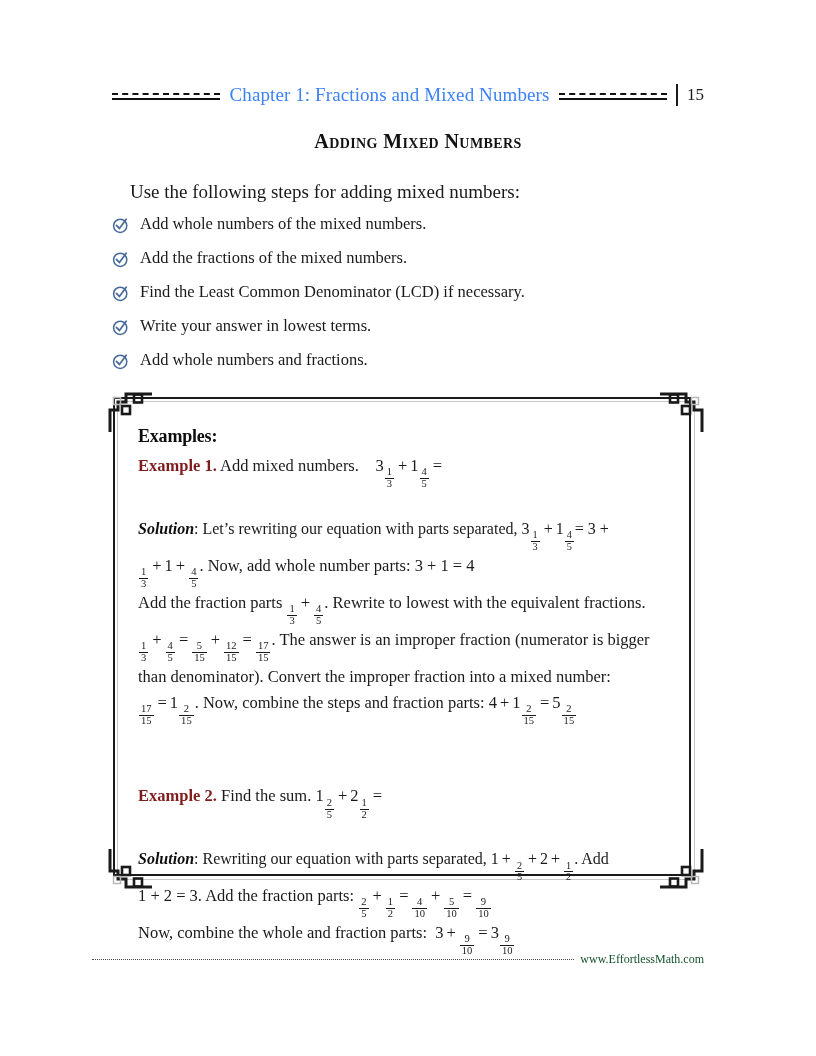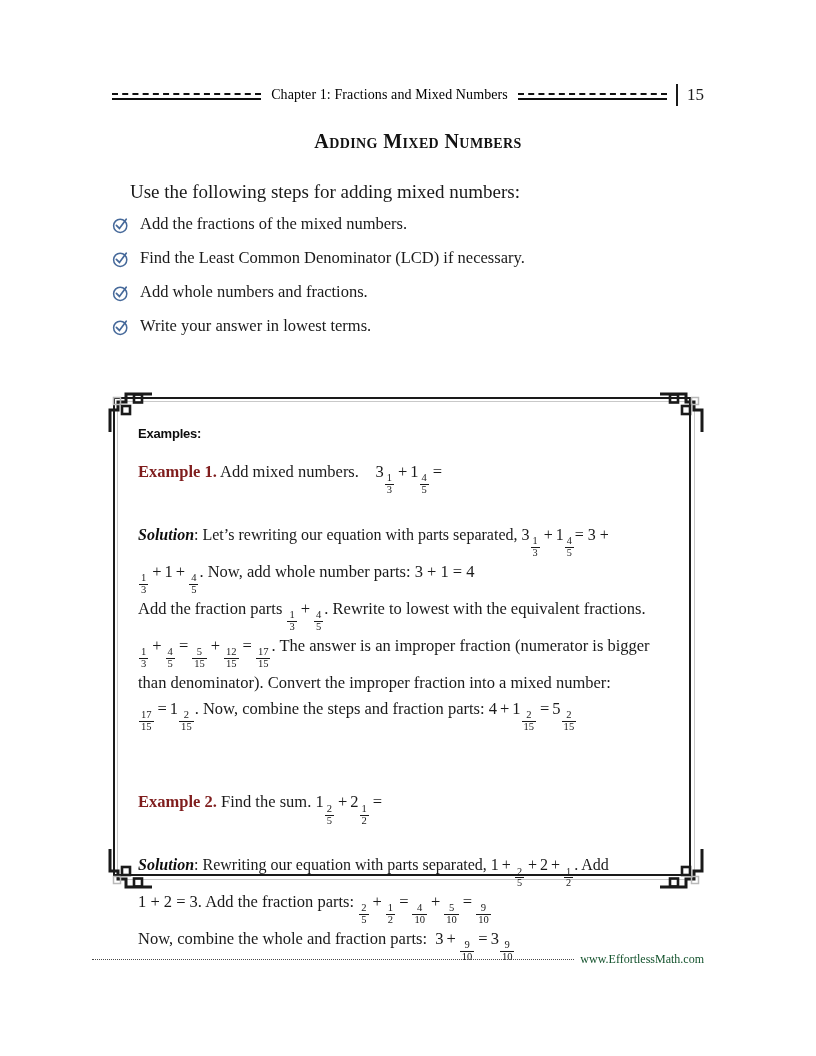--- a/index.html
+++ b/index.html
@@ -46,24 +46,24 @@
     width: 100%;
   }
   .rule-solid {
     height: 0;
     border-top: 2.5px solid #111;
     width: 100%;
   }
   .header-title {
     flex: 0 0 auto;
     padding: 0 10px;
-    font-size: 14px;
+    font-size: 19px;
     letter-spacing: 0.1px;
     white-space: nowrap;
-    color: #000000;
+    color: #3b82f6;
   }
   .header-pagewrap {
     flex: 0 0 auto;
     display: flex;
     align-items: center;
     padding-left: 9px;
   }
   .page-sep {
     display: inline-block;
     width: 2px;
@@ -159,25 +159,25 @@
 
   .box-content {
     position: absolute;
     left: 30px;
     top: 34px;
     width: 540px;
     height: 430px;
   }
 
   .examples-heading {
-    font-family: Liberation Sans, sans-serif;
+    font-family: Liberation Serif, serif;
     font-weight: bold;
-    font-size: 13px;
+    font-size: 18px;
     color: #0d0d0d;
-    margin-bottom: 18px;
+    margin-bottom: 6px;
     letter-spacing: -0.2px;
   }
 
   .ex-block { margin-bottom: 4px; }
   .ex-title {
     font-size: 16.5px;
     line-height: 26px;
     color: #1a1a1a;
   }
   .ex-label {
@@ -259,20 +259,29 @@
       <span class="page-sep"></span>
       <span class="page-num">15</span>
     </div>
   </div>
 
   <div class="section-title">Adding Mixed Numbers</div>
 
   <div class="intro">Use the following steps for adding mixed numbers:</div>
 
   <ul class="bullets">
+    <li class="bullet">
+      <span class="check-icon">
+        <svg viewBox="0 0 17 17" width="17" height="17">
+          <circle cx="8.2" cy="8.8" r="6.6" fill="none" stroke="#46699a" stroke-width="1.5"></circle>
+          <path d="M4.4 8.4 L7.4 11.4 L14.2 2.2" fill="none" stroke="#46699a" stroke-width="1.7" stroke-linecap="round"></path>
+        </svg>
+      </span>
+      <span class="bullet-text">Add whole numbers of the mixed numbers.</span>
+    </li>
     <li class="bullet">
       <span class="check-icon">
         <svg viewBox="0 0 17 17" width="17" height="17">
           <circle cx="8.2" cy="8.8" r="6.6" fill="none" stroke="#46699a" stroke-width="1.5"></circle>
           <path d="M4.4 8.4 L7.4 11.4 L14.2 2.2" fill="none" stroke="#46699a" stroke-width="1.7" stroke-linecap="round"></path>
         </svg>
       </span>
       <span class="bullet-text">Add the fractions of the mixed numbers.</span>
     </li>
     <li class="bullet">
@@ -284,30 +293,30 @@
       </span>
       <span class="bullet-text">Find the Least Common Denominator (LCD) if necessary.</span>
     </li>
     <li class="bullet">
       <span class="check-icon">
         <svg viewBox="0 0 17 17" width="17" height="17">
           <circle cx="8.2" cy="8.8" r="6.6" fill="none" stroke="#46699a" stroke-width="1.5"></circle>
           <path d="M4.4 8.4 L7.4 11.4 L14.2 2.2" fill="none" stroke="#46699a" stroke-width="1.7" stroke-linecap="round"></path>
         </svg>
       </span>
-      <span class="bullet-text">Add whole numbers and fractions.</span>
+      <span class="bullet-text">Write your answer in lowest terms.</span>
     </li>
     <li class="bullet">
       <span class="check-icon">
         <svg viewBox="0 0 17 17" width="17" height="17">
           <circle cx="8.2" cy="8.8" r="6.6" fill="none" stroke="#46699a" stroke-width="1.5"></circle>
           <path d="M4.4 8.4 L7.4 11.4 L14.2 2.2" fill="none" stroke="#46699a" stroke-width="1.7" stroke-linecap="round"></path>
         </svg>
       </span>
-      <span class="bullet-text">Write your answer in lowest terms.</span>
+      <span class="bullet-text">Add whole numbers and fractions.</span>
     </li>
   </ul>
 
   <div class="example-box">
     <div class="box-shadow-frame"></div>
     <div class="box-frame"></div>
 
     <div class="corner corner-tl">
       <svg viewBox="0 0 46 42" width="46" height="42">
         <path d="M2 40 V18 H10 V10 H18 V2 H44" fill="none" stroke="#1a1a1a" stroke-width="3"></path>

